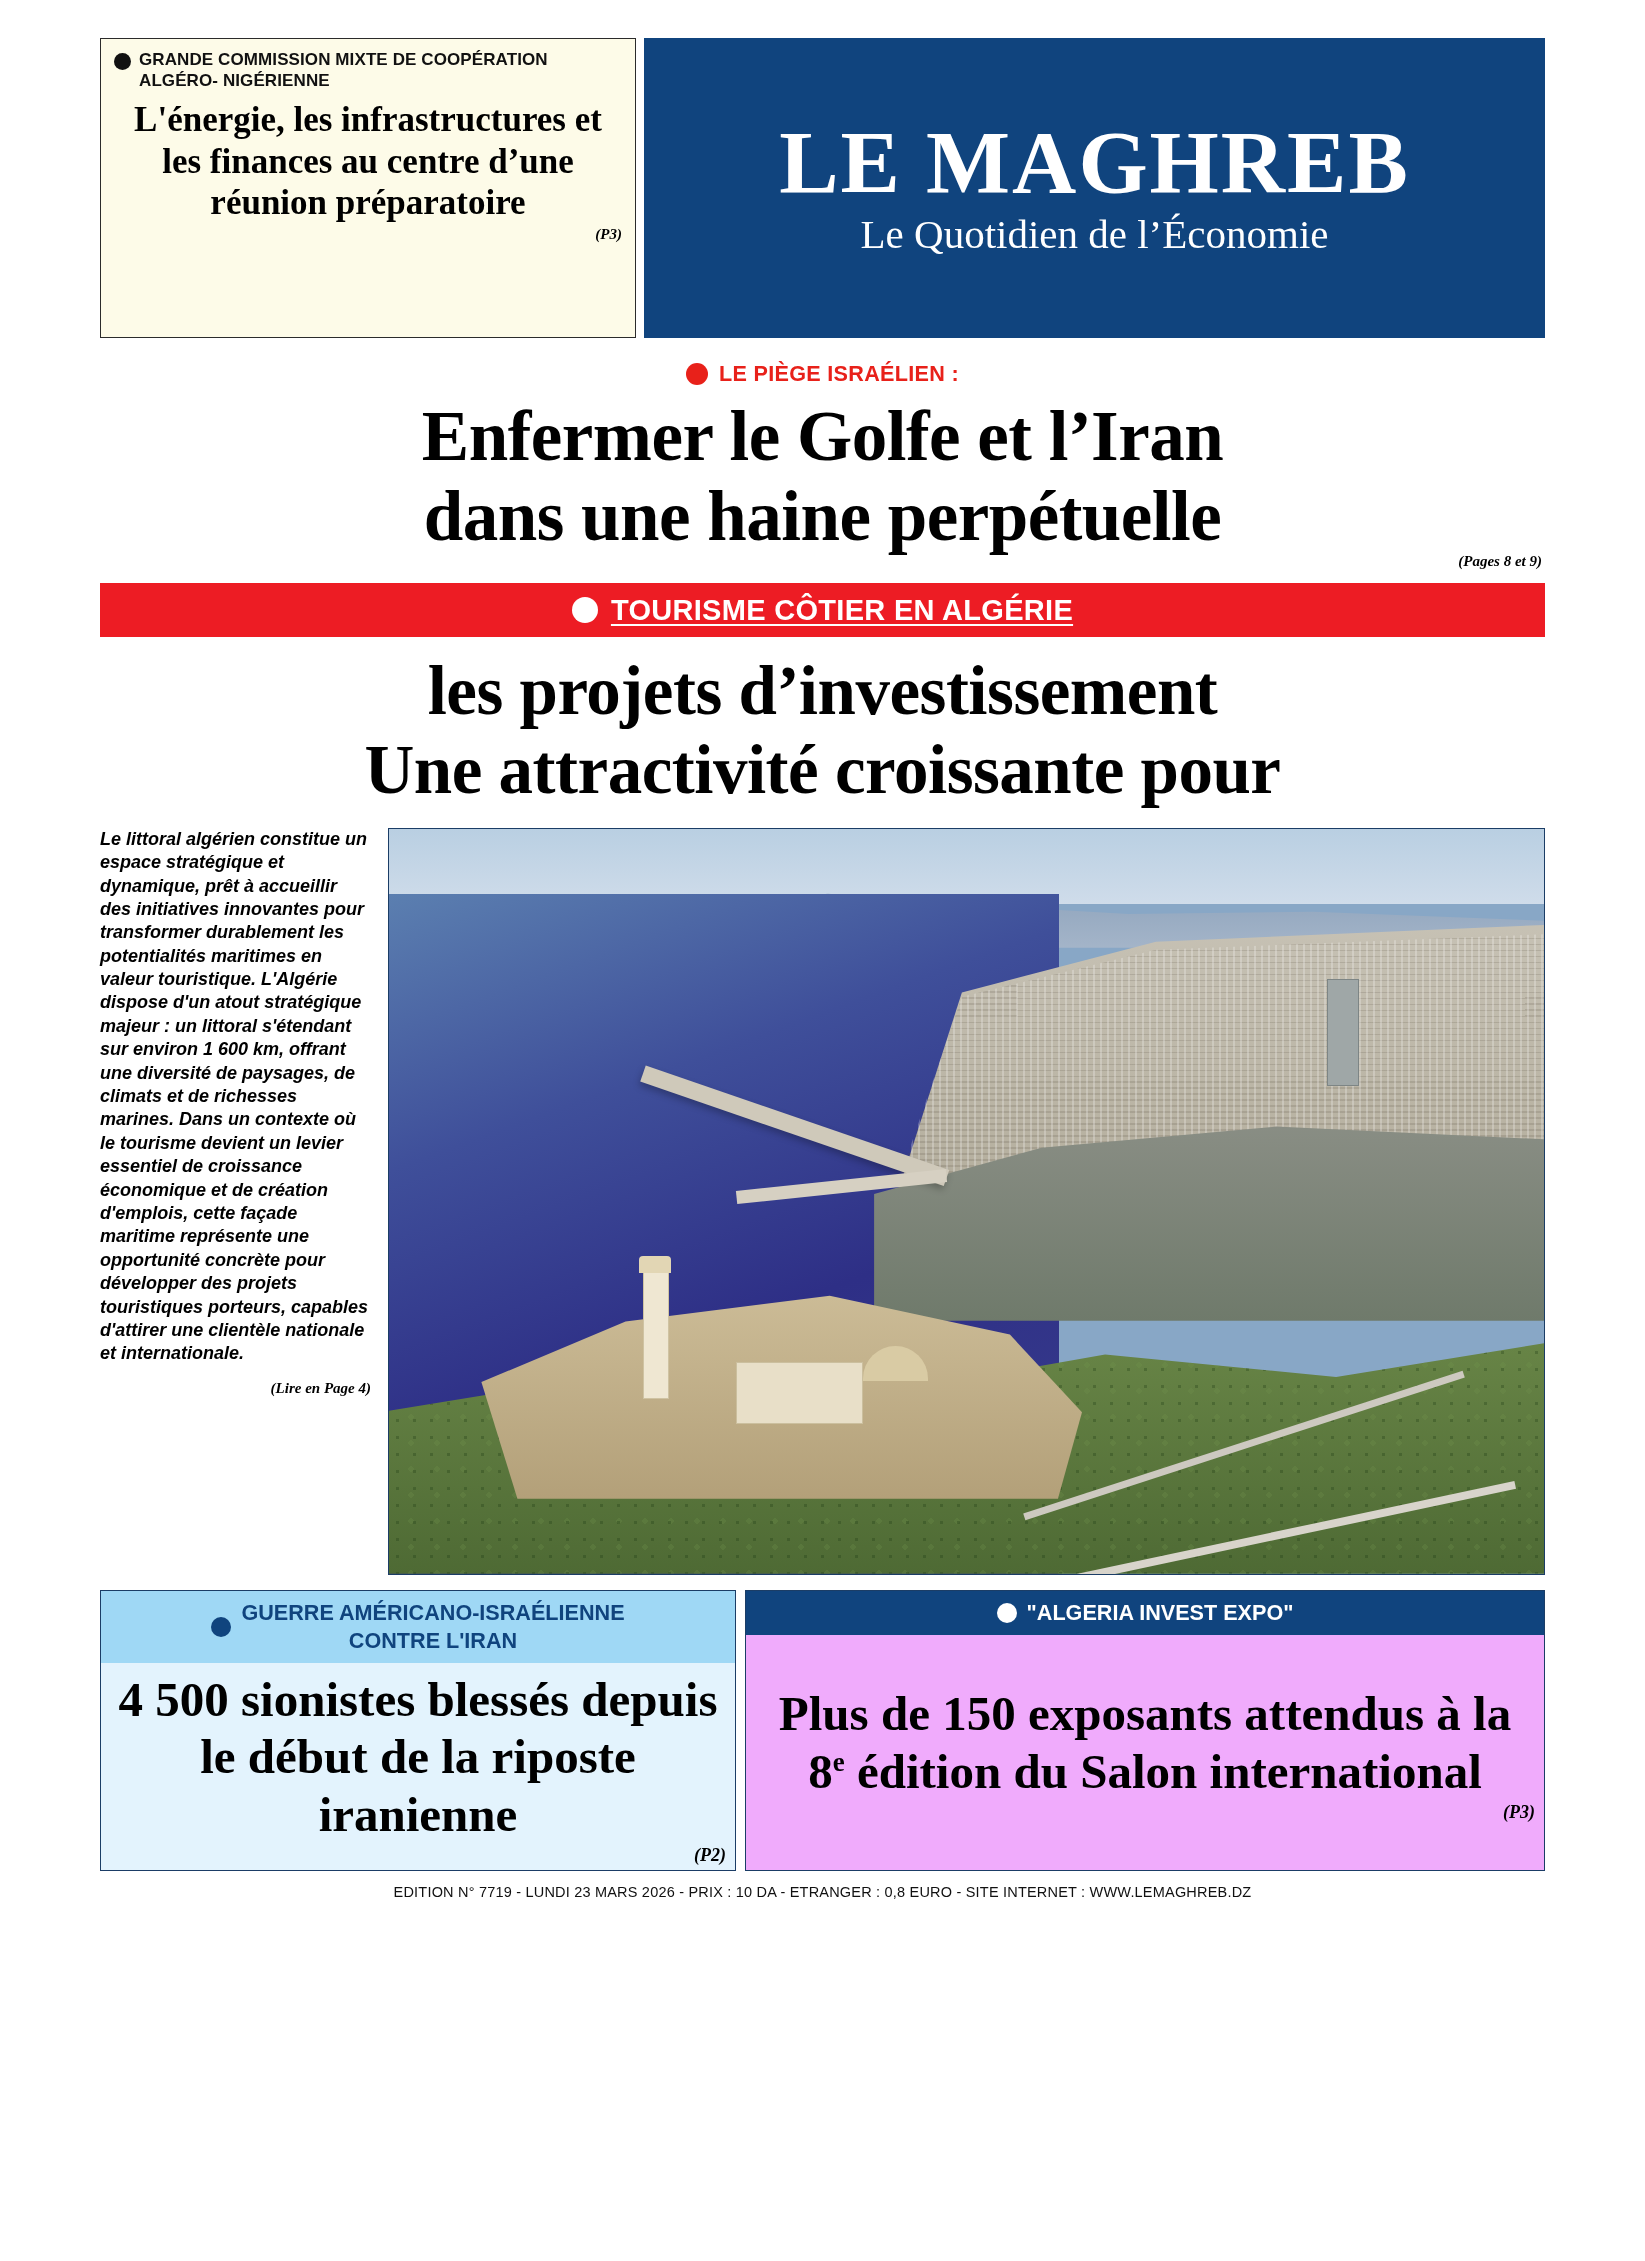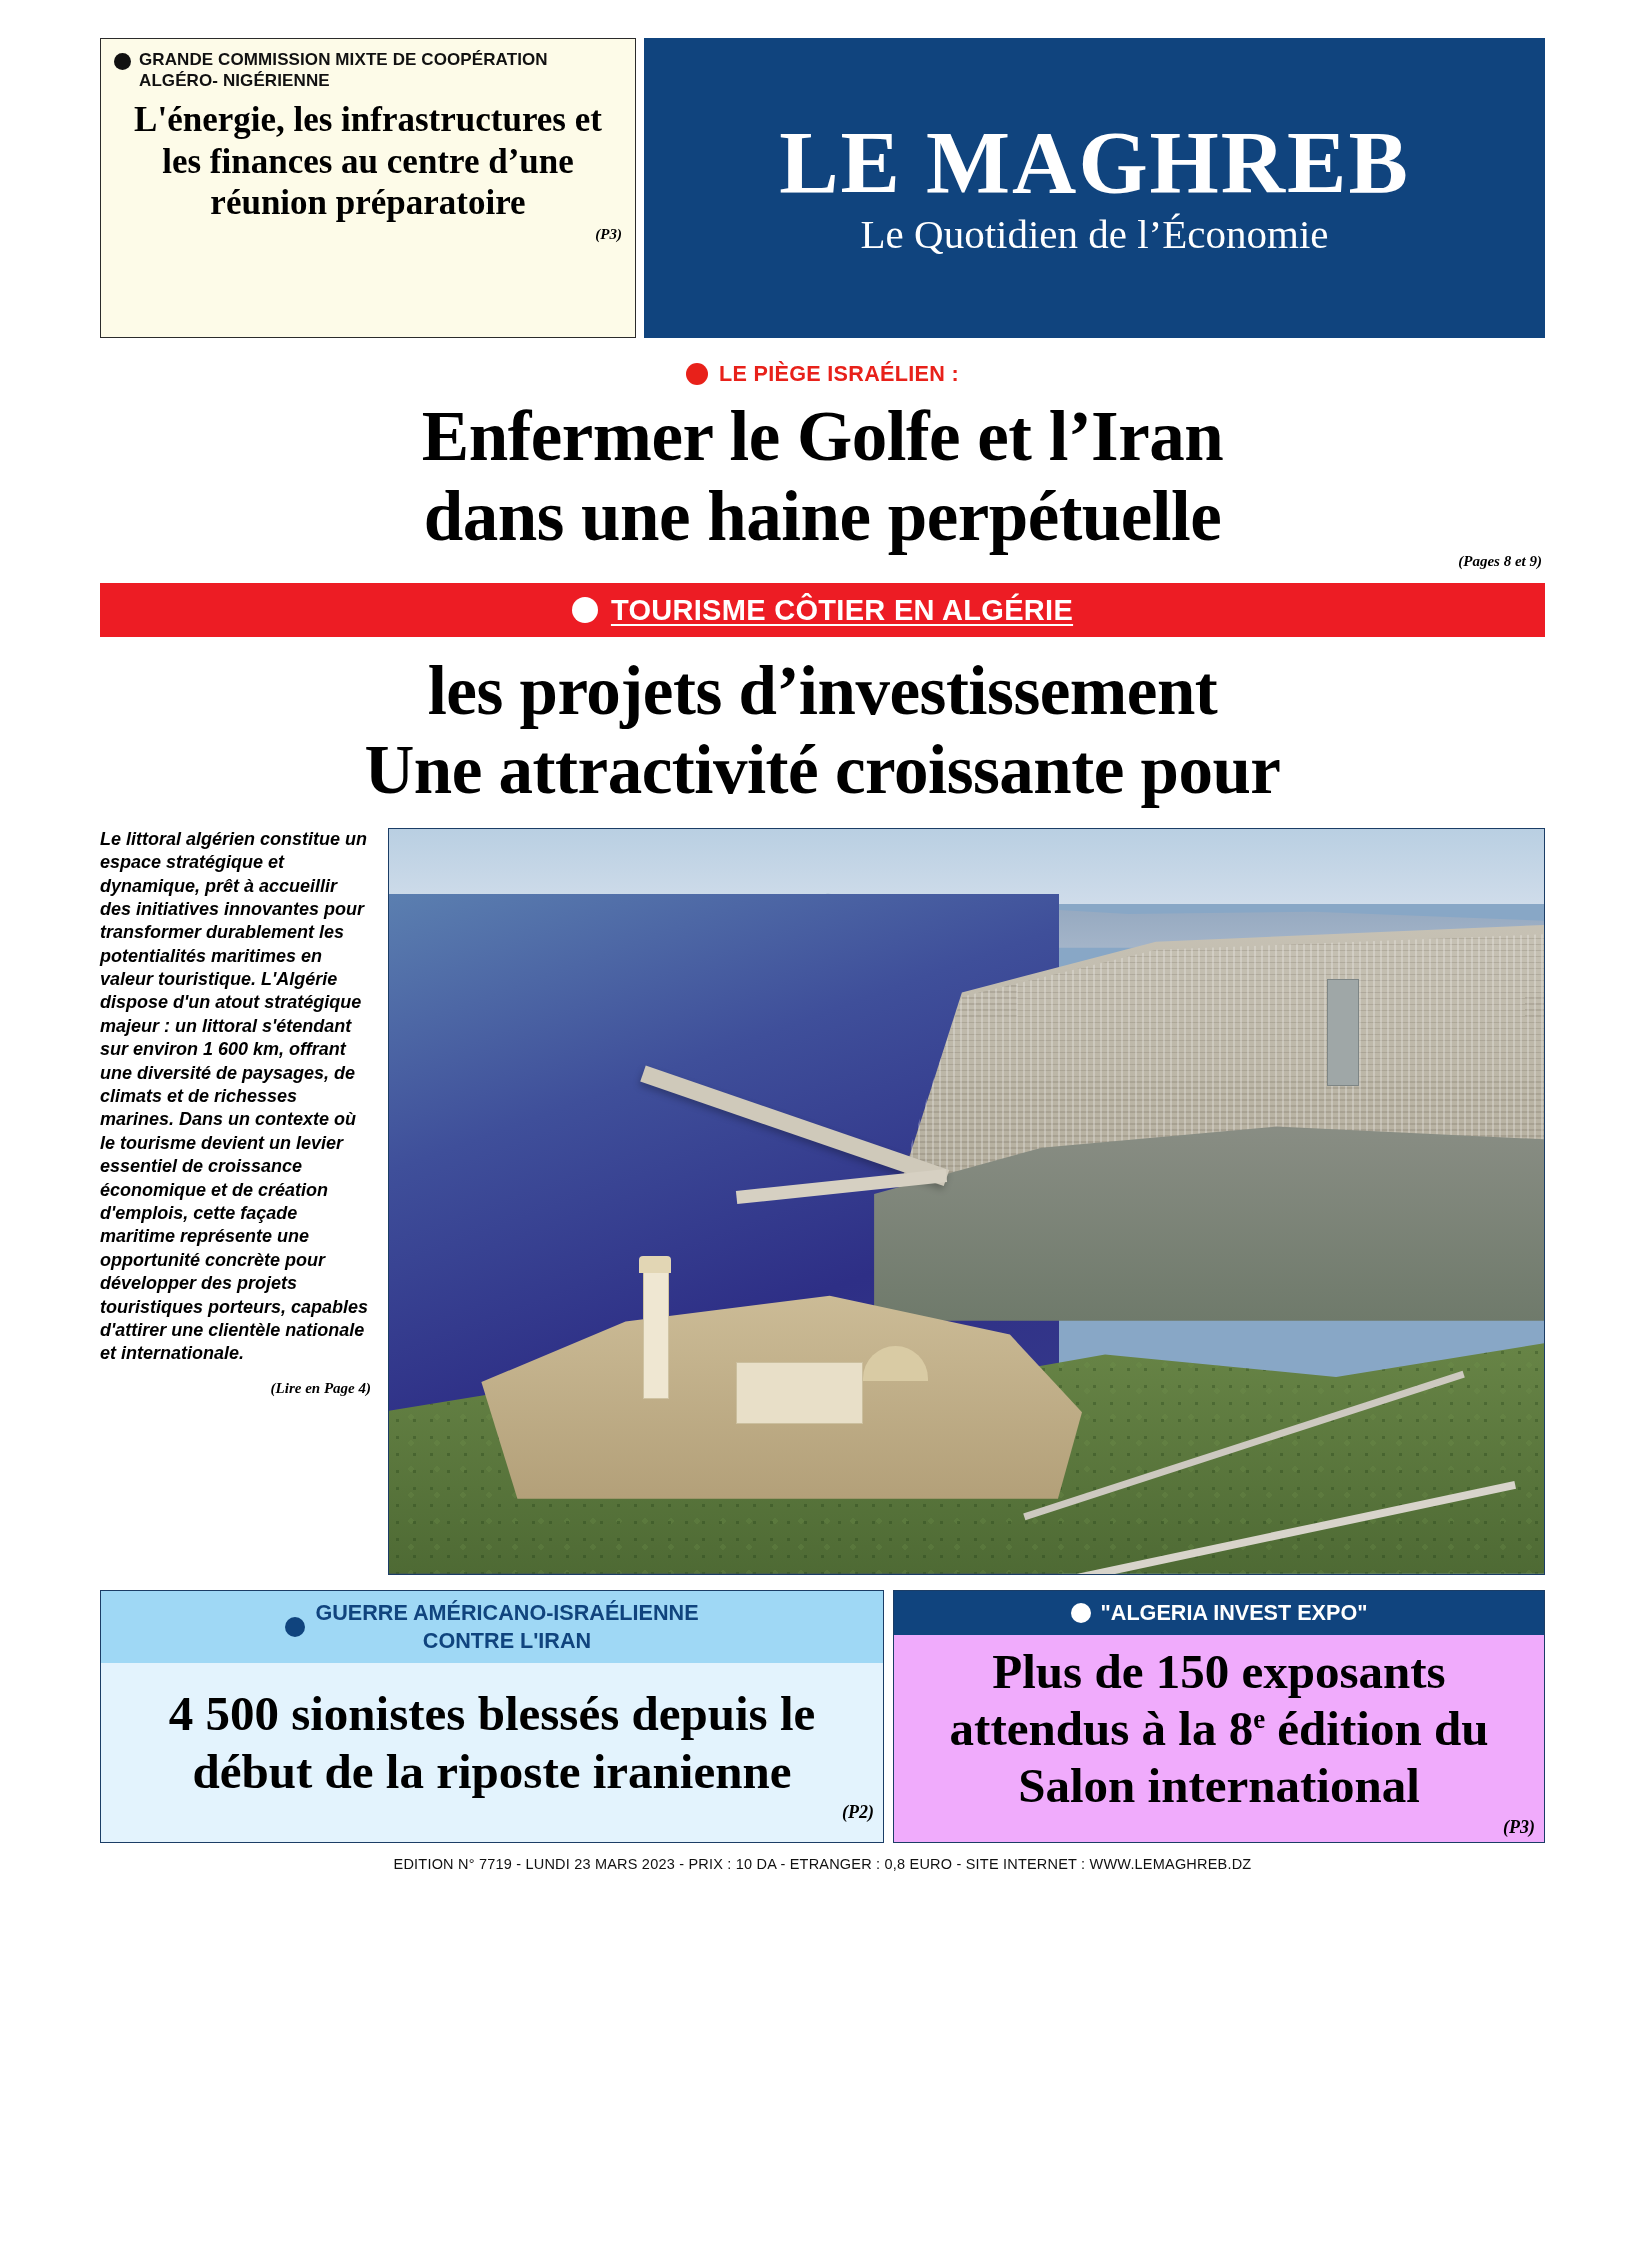--- a/index.html
+++ b/index.html
@@ -319,21 +319,21 @@
     display: flex;
     gap: 9px;
     margin-top: 15px;
   }
   .box {
     border: 1.5px solid #1b3d66;
     box-sizing: border-box;
     display: flex;
     flex-direction: column;
   }
-  .box-left { width: 784px; }
+  .box-left { width: 636px; }
   .box-right { flex: 1; }
 
   .box-kicker {
     display: flex;
     align-items: center;
     justify-content: center;
     gap: 10px;
     padding: 8px 9px;
     flex-wrap: wrap;
   }
@@ -482,16 +482,16 @@
       <div class="box-body body-right">
         <div class="box-head">
           <span>Plus de 150 exposants attendus à la 8</span><sup class="ord">e</sup>
           <span>édition du Salon international</span>
         </div>
         <div class="box-page">(P3)</div>
       </div>
     </div>
   </div>
 
-  <div class="footer">EDITION N° 7719 - LUNDI 23 MARS 2023 - PRIX : 10 DA - ETRANGER : 0,8 EURO - SITE INTERNET : WWW.LEMAGHREB.DZ</div>
+  <div class="footer">EDITION N° 7719 - LUNDI 23 MARS 2026 - PRIX : 10 DA - ETRANGER : 0,8 EURO - SITE INTERNET : WWW.LEMAGHREB.DZ</div>
 
 </div>
 
 
 </body></html>

